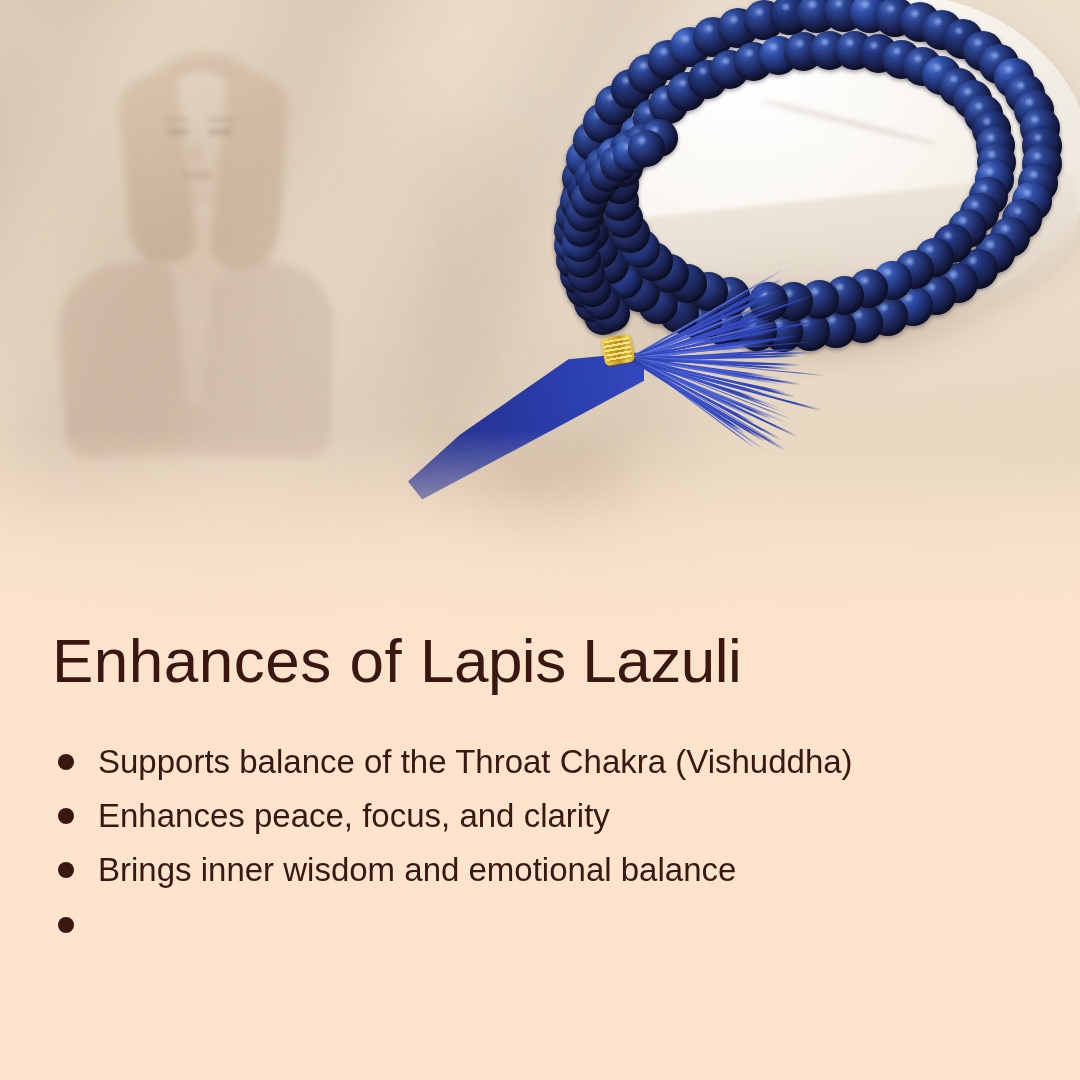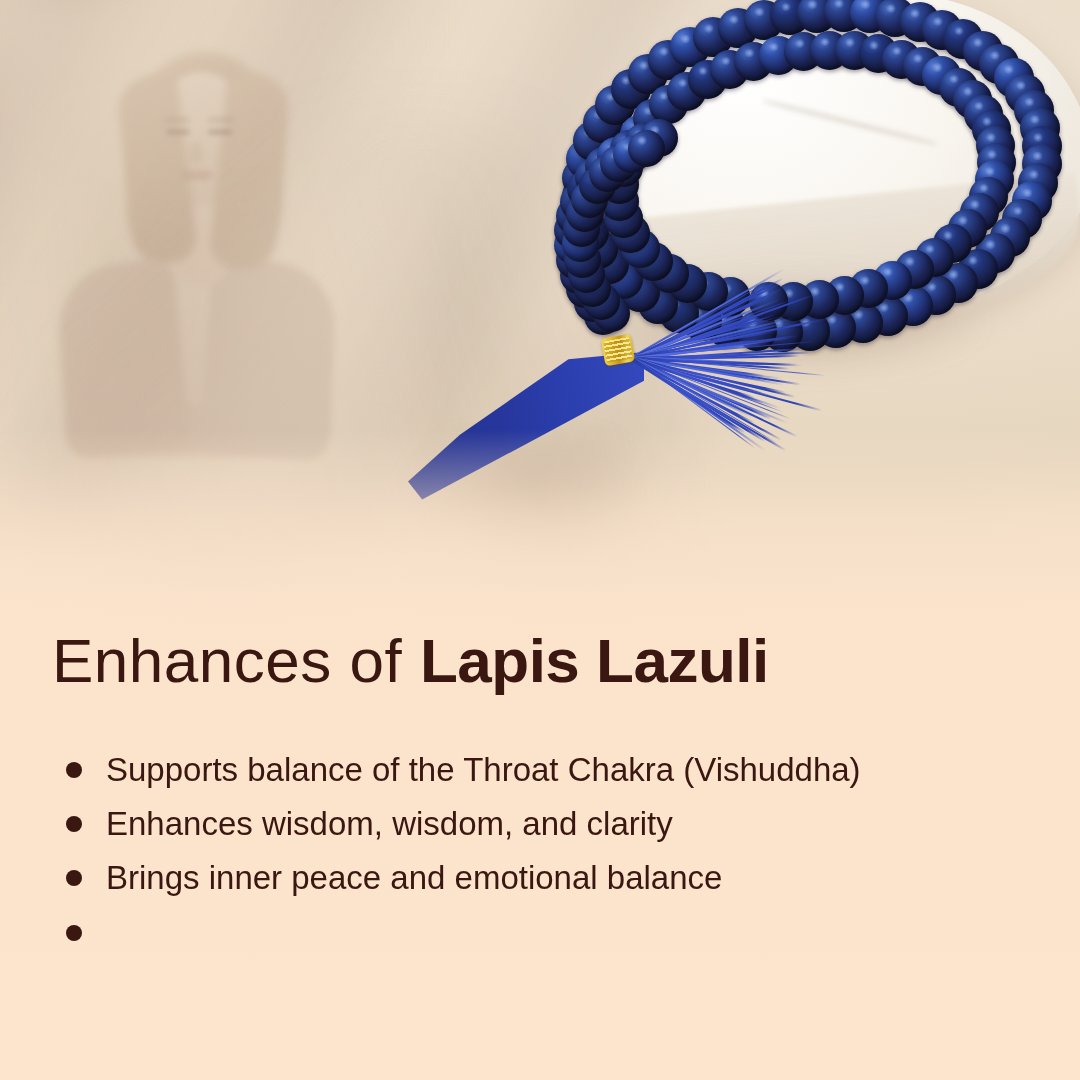--- a/index.html
+++ b/index.html
@@ -332,30 +332,30 @@
     font-size: 62px;
     line-height: 1;
     color: #3A1711;
     white-space: nowrap;
   }
   .title .light {
     font-weight: 300;
     letter-spacing: .5px;
   }
   .title .bold {
-    font-weight: 700;
+    font-weight: 400;
     letter-spacing: -.5px;
   }
 
   .benefits {
     position: absolute;
     left: 52px; top: 140px;
     width: 980px;
     list-style: none;
-    margin: 8px;
+    margin: 0;
     padding: 0;
   }
   .benefit {
     position: relative;
     padding-left: 46px;
     margin-bottom: 10px;
     font-size: 33px;
     line-height: 1.34;
     color: #3A1711;
     font-weight: 400;
@@ -613,19 +613,19 @@
     <div class="photo-fade"></div>
   </div>
 
   <div class="panel">
     <div class="title">
       <span class="light">Enhances of </span><span class="bold">Lapis Lazuli</span>
     </div>
 
     <ul class="benefits" id="benefits-list">
         <li class="benefit"><span class="dot"></span><span>Supports balance of the Throat Chakra (Vishuddha)</span></li>
-        <li class="benefit"><span class="dot"></span><span>Enhances wisdom, wisdom, and clarity</span></li>
-        <li class="benefit"><span class="dot"></span><span>Brings inner peace and emotional balance</span></li>
+        <li class="benefit"><span class="dot"></span><span>Enhances peace, focus, and clarity</span></li>
+        <li class="benefit"><span class="dot"></span><span>Brings inner wisdom and emotional balance</span></li>
         <li class="benefit"><span class="dot"></span></li>
       </ul>
   </div>
 
 </div>
 
 </body></html>

